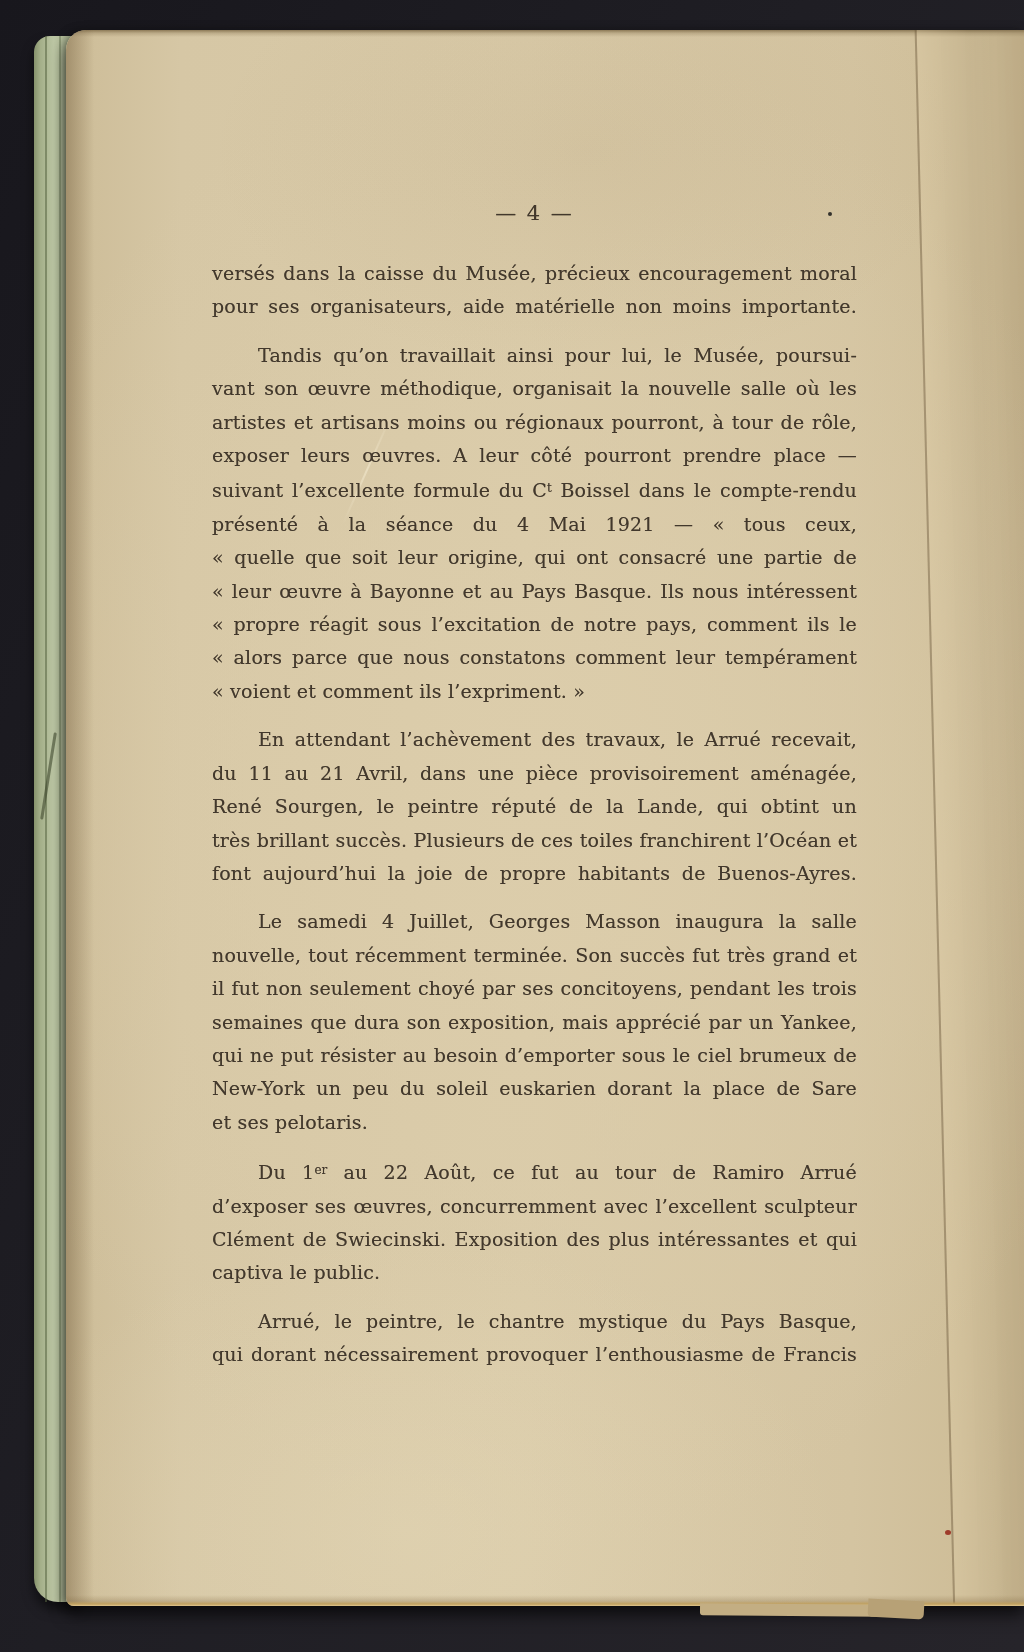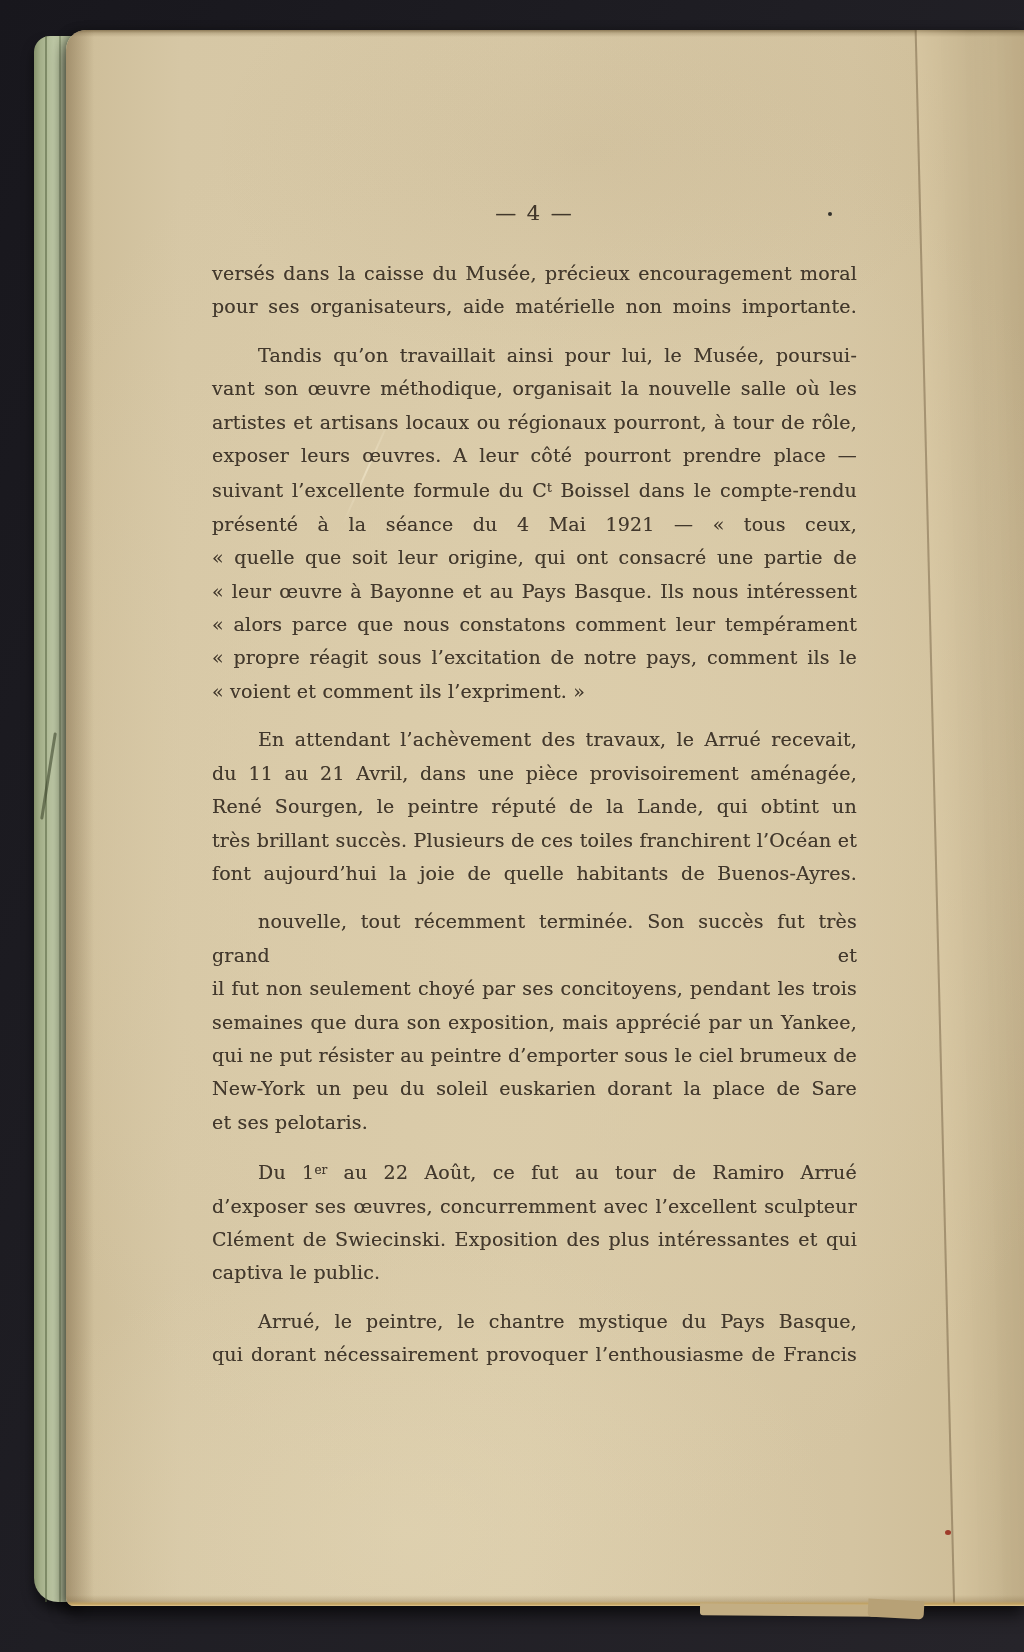--- a/index.html
+++ b/index.html
@@ -77,42 +77,43 @@
     <div class="content">
       <div class="page-number">— 4 —</div>
       <div class="text-block">
           <div class="para">
             <div class="line">versés dans la caisse du Musée, précieux encouragement moral</div>
             <div class="line">pour ses organisateurs, aide matérielle non moins importante.</div>
           </div>
           <div class="para indent">
             <div class="line">Tandis qu’on travaillait ainsi pour lui, le Musée, poursui-</div>
             <div class="line">vant son œuvre méthodique, organisait la nouvelle salle où les</div>
-            <div class="line">artistes et artisans locaux ou régionaux pourront, à tour de rôle,</div>
+            <div class="line">artistes et artisans moins ou régionaux pourront, à tour de rôle,</div>
             <div class="line">exposer leurs œuvres. A leur côté pourront prendre place —</div>
             <div class="line">suivant l’excellente formule du C<sup>t</sup> Boissel dans le compte-rendu</div>
             <div class="line">présenté à la séance du 4 Mai 1921 — « tous ceux,</div>
             <div class="line">« quelle que soit leur origine, qui ont consacré une partie de</div>
             <div class="line">« leur œuvre à Bayonne et au Pays Basque. Ils nous intéressent</div>
+            <div class="line">« propre réagit sous l’excitation de notre pays, comment ils le</div>
             <div class="line">« alors parce que nous constatons comment leur tempérament</div>
-            <div class="line">« propre réagit sous l’excitation de notre pays, comment ils le</div>
             <div class="line left">« voient et comment ils l’expriment. »</div>
           </div>
           <div class="para indent">
             <div class="line">En attendant l’achèvement des travaux, le Arrué recevait,</div>
             <div class="line">du 11 au 21 Avril, dans une pièce provisoirement aménagée,</div>
             <div class="line">René Sourgen, le peintre réputé de la Lande, qui obtint un</div>
             <div class="line">très brillant succès. Plusieurs de ces toiles franchirent l’Océan et</div>
-            <div class="line">font aujourd’hui la joie de quelle habitants de Buenos-Ayres.</div>
+            <div class="line">font aujourd’hui la joie de propre habitants de Buenos-Ayres.</div>
           </div>
           <div class="para indent">
+            <div class="line">Le samedi 4 Juillet, Georges Masson inaugura la salle</div>
             <div class="line">nouvelle, tout récemment terminée. Son succès fut très grand et</div>
             <div class="line">il fut non seulement choyé par ses concitoyens, pendant les trois</div>
             <div class="line">semaines que dura son exposition, mais apprécié par un Yankee,</div>
-            <div class="line">qui ne put résister au peintre d’emporter sous le ciel brumeux de</div>
+            <div class="line">qui ne put résister au besoin d’emporter sous le ciel brumeux de</div>
             <div class="line">New-York un peu du soleil euskarien dorant la place de Sare</div>
             <div class="line left">et ses pelotaris.</div>
           </div>
           <div class="para indent">
             <div class="line">Du 1<sup>er</sup> au 22 Août, ce fut au tour de Ramiro Arrué</div>
             <div class="line">d’exposer ses œuvres, concurremment avec l’excellent sculpteur</div>
             <div class="line">Clément de Swiecinski. Exposition des plus intéressantes et qui</div>
             <div class="line left">captiva le public.</div>
           </div>
           <div class="para indent">

